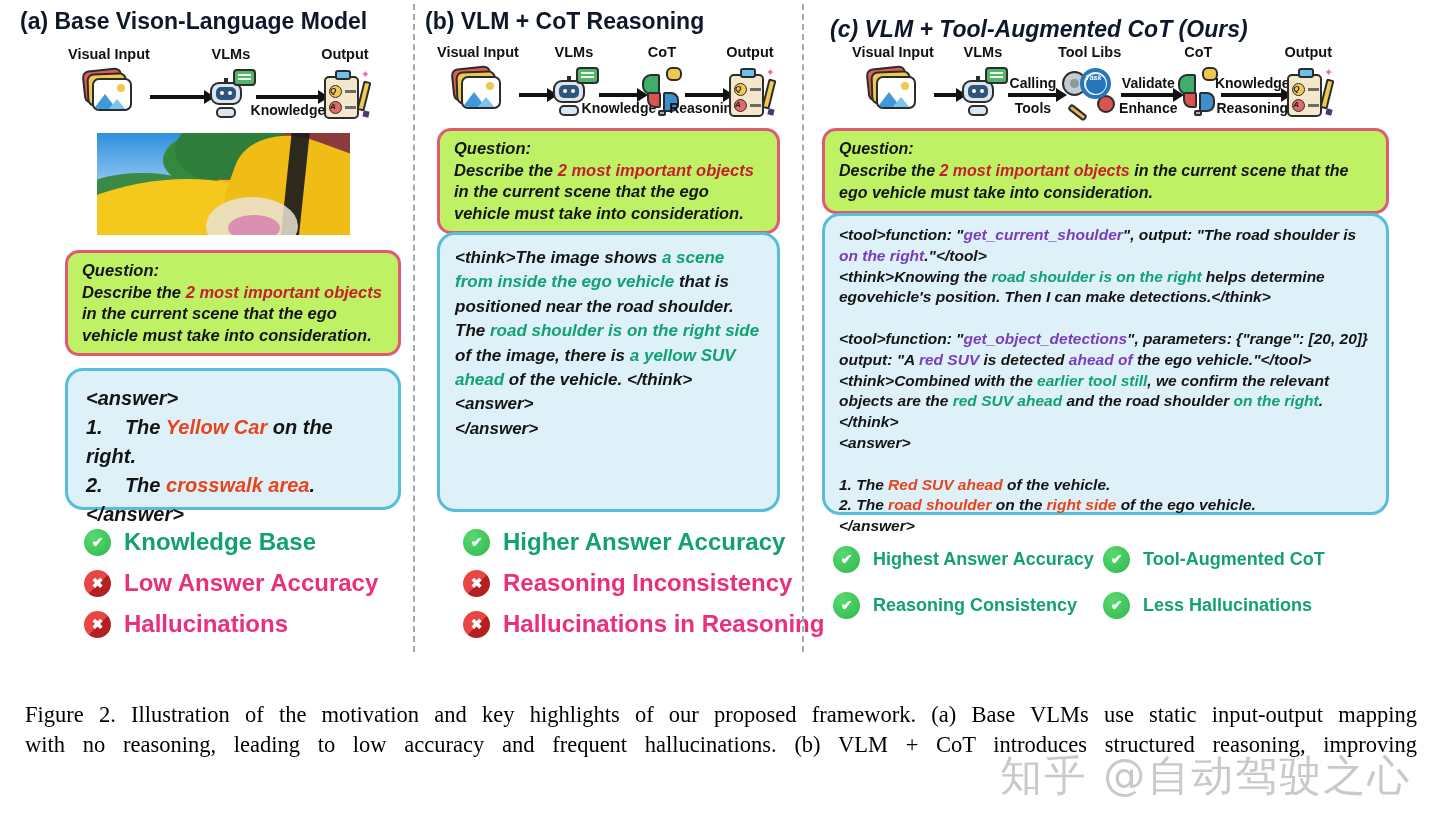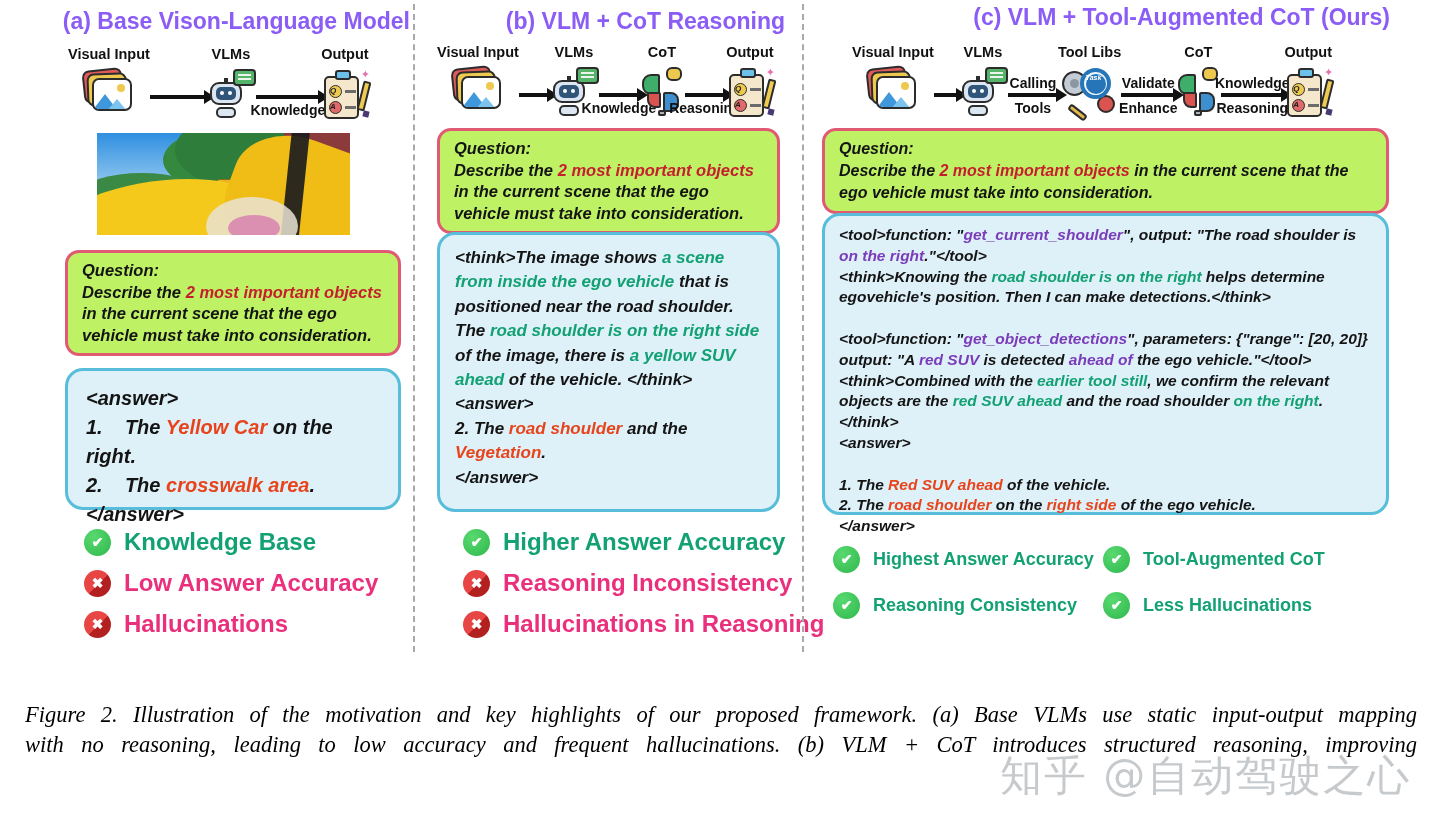--- a/index.html
+++ b/index.html
@@ -1,19 +1,19 @@
 <!DOCTYPE html>
 <html><head>
 <meta charset="utf-8">
 <style>
   html,body{margin:0;padding:0;background:#ffffff;}
   #page{position:relative;width:1440px;height:838px;background:#fff;overflow:hidden;
         font-family:"Liberation Sans",sans-serif;color:#111;}
   
-  .panel-title{position:absolute;font-size:23px;font-weight:bold;text-align:right;color:#8b5cf6;}
+  .panel-title{position:absolute;font-size:23px;font-weight:bold;text-align:left;color:#0f172a;}
   .divider{position:absolute;top:4px;height:648px;border-left:2.5px dashed #a9a9a9;width:0;}
   
   .pipeline{position:absolute;display:flex;align-items:flex-start;}
   .stage{display:flex;flex-direction:column;align-items:center;gap:5px;}
   .stage-label{font-size:14.5px;font-weight:bold;white-space:nowrap;height:18px;}
   .p-arrow{position:relative;margin-top:49px;flex:none;}
   .a-line{display:block;height:3.5px;background:#111;width:100%;position:relative;}
   .a-line::after{content:"";position:absolute;right:-9px;top:-5.5px;border-left:11px solid #111;
        border-top:7px solid transparent;border-bottom:7px solid transparent;}
   .a-top,.a-bot{position:absolute;left:50%;transform:translateX(-50%);font-size:14px;
@@ -110,21 +110,21 @@
   .b-ic.check{background:radial-gradient(circle at 35% 30%,#58d970,#2fb84d);}
   .b-ic.cross{background:linear-gradient(135deg,#e84545 52%,#b32020 52%);}
   .b-label{font-size:24px;font-weight:bold;white-space:nowrap;}
   .b-label.green{color:#12a173;} .b-label.pink{color:#ea2f7c;}
   #bullets-c{left:833px;top:536px;display:grid;grid-template-columns:270px auto;grid-auto-rows:46px;
        align-items:center;gap:0;}
   #bullets-c .b-label{font-size:18px;}
   
   .caption{position:absolute;left:25px;top:700px;width:1392px;z-index:2;
        font-family:"Liberation Serif",serif;font-size:22.5px;line-height:30px;color:#000;}
-  .cap-line{text-align:justify;text-align-last:justify;font-style:italic;}
+  .cap-line{text-align:justify;text-align-last:justify;}
   .cap-line.last{text-align-last:auto;}
   .watermark{position:absolute;left:1000px;top:748px;z-index:1;font-size:42px;color:#9aa0a6;opacity:.55;
        letter-spacing:2px;font-family:"DejaVu Sans",sans-serif;white-space:nowrap;}
 </style>
 </head>
 <body>
 
 <div id="page">
 
   <div class="panel-title" style="left:20px;top:8px;width:390px;">(a) Base Vison-Language Model</div>
@@ -296,21 +296,20 @@
     <div class="para">Question:</div>
     <div>
         <div class="para"><span>Describe the </span><span class="hl-red">2 most important objects</span><span> in the current scene that the ego vehicle must take into consideration.</span></div>
       </div>
   </div>
 
   <div class="bluebox" id="tbox-b">
     <div>
         <div class="para"><span>&lt;think&gt;The image shows </span><span class="hl-green">a scene from inside the ego vehicle</span><span> that is positioned near the road shoulder. The </span><span class="hl-green">road shoulder is on the right side</span><span> of the image, there is </span><span class="hl-green">a yellow SUV ahead</span><span> of the vehicle. &lt;/think&gt;</span></div>
         <div class="para"><span>&lt;answer&gt;</span></div>
-        <div class="para"><span>2. The </span><span class="hl-orange">road shoulder</span><span> and the </span><span class="hl-orange">Vegetation</span><span>.</span></div>
         <div class="para"><span>&lt;/answer&gt;</span></div>
       </div>
   </div>
 
   <div class="bullets" style="left:463px;top:528px;">
     <div class="bullet">
       <span class="b-ic check">✔</span>
       <span class="b-label green">Higher Answer Accuracy</span>
     </div>
     <div class="bullet">
@@ -318,21 +317,21 @@
       <span class="b-label pink">Reasoning Inconsistency</span>
     </div>
     <div class="bullet">
       <span class="b-ic cross">✖</span>
       <span class="b-label pink">Hallucinations in Reasoning</span>
     </div>
   </div>
 
   <div class="divider" style="left:802px;"></div>
 
-  <div class="panel-title" style="left:830px;top:4px;width:560px;">(c) VLM + Tool-Augmented CoT (Ours)</div>
+  <div class="panel-title" style="left:830px;top:16px;width:560px;font-style:italic;">(c) VLM + Tool-Augmented CoT (Ours)</div>
 
   <div class="pipeline" style="left:852px;top:44px;">
     <div class="stage">
       <span class="stage-label">Visual Input</span>
       <span class="ic ic-images">
         <i class="im-r"></i>
           <i class="im-y"></i>
         <i class="im-f">
             <i class="im-sun"></i>
             <i class="im-m1"></i>

